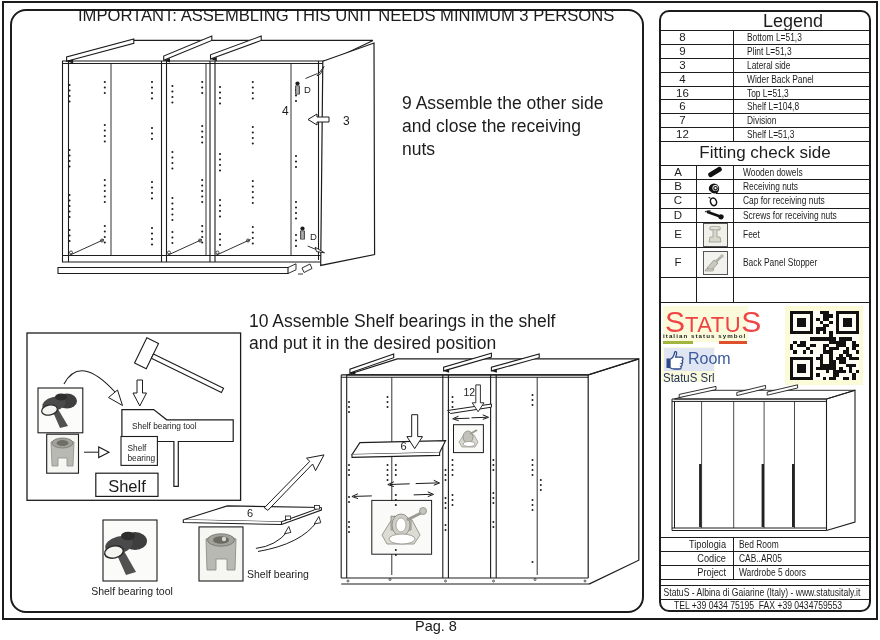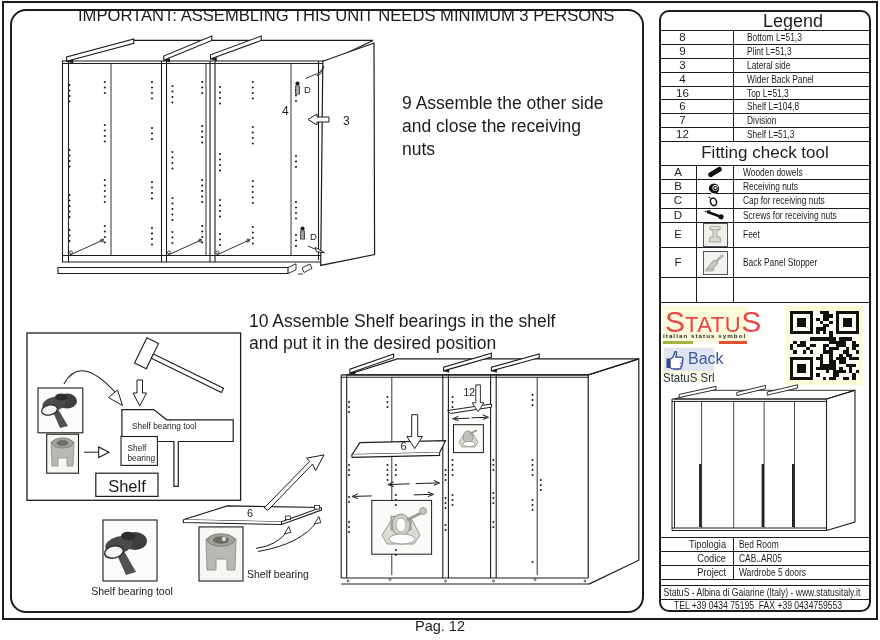--- a/index.html
+++ b/index.html
@@ -17,21 +17,21 @@
 <div class="abs" style="left:2px;top:1px;width:876px;height:619px;border:2px solid #1c1c1c;"></div>
 
 <div class="abs" style="left:10px;top:9px;width:634px;height:604px;border:2px solid #1c1c1c;border-radius:16px;background:#fff;"></div>
 
 <div class="abs" style="left:78px;top:6px;font-size:16.6px;line-height:20px;">IMPORTANT: ASSEMBLING THIS UNIT NEEDS MINIMUM 3 PERSONS</div>
 
 <div class="abs" style="left:402px;top:92px;font-size:17.5px;line-height:23px;">9 Assemble the other side<br>and close the receiving<br>nuts</div>
 
 <div class="abs" style="left:249px;top:310px;font-size:17.5px;line-height:22px;">10 Assemble Shelf bearings in the shelf<br>and put it in the desired position</div>
 
-<div class="abs" style="left:415px;top:618px;font-size:14.5px;">Pag. 12</div>
+<div class="abs" style="left:415px;top:618px;font-size:14.5px;">Pag. 8</div>
 
 <svg id="fig9" class="abs" style="left:40px;top:30px;" width="360" height="260" viewBox="0 0 360 260" fill="none" stroke="#1c1c1c" stroke-width="1.1">
 
 <g>
       <path d="M93.8,10.4 L333,10.4 M333,10.4 L290,31"></path>
     </g>
 
 <g>
       <path d="M26.6,31.2 L93.8,13.3 L93.8,9 L26.6,26.9 Z" fill="#fff"></path>
       <path d="M26.6,31.2 L33.2,29.4 L33.2,33.6 Z" fill="#1c1c1c" stroke="none"></path>
@@ -634,21 +634,21 @@
 
 <div class="abs" style="left:660px;top:99px;width:45px;height:14px;line-height:14px;font-size:11.5px;text-align:center;">6</div>
 <div class="abs ct" style="left:747px;top:99px;height:14px;line-height:14px;font-size:11.5px;">Shelf L=104,8</div>
 
 <div class="abs" style="left:660px;top:113px;width:45px;height:14px;line-height:14px;font-size:11.5px;text-align:center;">7</div>
 <div class="abs ct" style="left:747px;top:113px;height:14px;line-height:14px;font-size:11.5px;">Division</div>
 
 <div class="abs" style="left:660px;top:127px;width:45px;height:14px;line-height:14px;font-size:11.5px;text-align:center;">12</div>
 <div class="abs ct" style="left:747px;top:127px;height:14px;line-height:14px;font-size:11.5px;">Shelf L=51,3</div>
 
-<div class="abs" style="left:660px;top:141px;width:210px;height:24px;line-height:24px;text-align:center;font-size:17px;">Fitting check tool</div>
+<div class="abs" style="left:660px;top:141px;width:210px;height:24px;line-height:24px;text-align:center;font-size:17px;">Fitting check side</div>
 <div class="hl" style="left:660px;top:165px;width:210px;"></div>
 
 <div class="hl" style="left:660px;top:179px;width:210px;"></div>
 <div class="hl" style="left:660px;top:193px;width:210px;"></div>
 <div class="hl" style="left:660px;top:208px;width:210px;"></div>
 <div class="hl" style="left:660px;top:222px;width:210px;"></div>
 <div class="hl" style="left:660px;top:247px;width:210px;"></div>
 <div class="hl" style="left:660px;top:277px;width:210px;"></div>
 <div class="hl" style="left:660px;top:302px;width:210px;"></div>
 <div class="vl" style="left:696px;top:165px;height:137px;"></div>
@@ -722,21 +722,21 @@
 <div class="abs" style="left:663px;top:341px;width:30px;height:2.5px;background:#a0b43e;"></div>
 
 <div class="abs" style="left:719px;top:341px;width:28px;height:2.5px;background:#df512e;"></div>
 
 <div class="abs" style="left:662px;top:347px;width:53px;height:35px;background:#fbfbdc;"></div>
 <div class="abs" style="left:664px;top:348px;width:50px;height:23px;background:#dfe5f2;"></div>
 <svg class="abs" style="left:665px;top:349px;" width="21" height="21" viewBox="0 0 21 21">
   <path d="M1.5,9.5 h3.5 v9.5 h-3.5 z" fill="#2d4a86"></path>
   <path d="M5,10.5 c2.2,-1.2 3.6,-2.8 4.1,-4.9 l0.5,-2.2 c0.3,-1.3 2,-1.1 2,0.4 c0,1.6 -0.5,3.2 -1,4.4 h5.8 c0.9,0 1.6,0.7 1.6,1.6 c0,0.8 -0.55,1.45 -1.3,1.55 c0.6,0.2 1.05,0.8 1.05,1.5 c0,0.8 -0.55,1.45 -1.3,1.55 c0.45,0.25 0.75,0.8 0.75,1.4 c0,0.8 -0.6,1.5 -1.4,1.55 c0.25,0.25 0.4,0.65 0.4,1.05 c0,0.9 -0.7,1.6 -1.6,1.6 h-5.2 c-1.8,0 -3.3,-0.7 -4.35,-1.3 z" fill="#fff" stroke="#2d4a86" stroke-width="1.3"></path>
 </svg>
-<div class="abs" style="left:688px;top:350px;font-size:16px;color:#3b5a9a;">Back</div>
+<div class="abs" style="left:688px;top:350px;font-size:16px;color:#3b5a9a;">Room</div>
 
 <div class="abs" style="left:663px;top:370px;font-size:13px;color:#1d2d5a;transform:scaleX(0.88);transform-origin:0 50%;">StatuS Srl</div>
 
 <div class="abs" style="left:785px;top:306px;width:78px;height:79px;background:#fbfbd8;"></div>
 <svg id="qr" class="abs" style="left:790px;top:310px;" width="69" height="71" viewBox="0 0 21 21" shape-rendering="crispEdges">
     <rect x="0" y="0" width="21" height="21" fill="#fdfdf4"></rect>
     <g fill="#111">
       <rect x="0" y="0" width="7" height="1"></rect>
       <rect x="9" y="0" width="3" height="1"></rect>
       <rect x="14" y="0" width="7" height="1"></rect>

